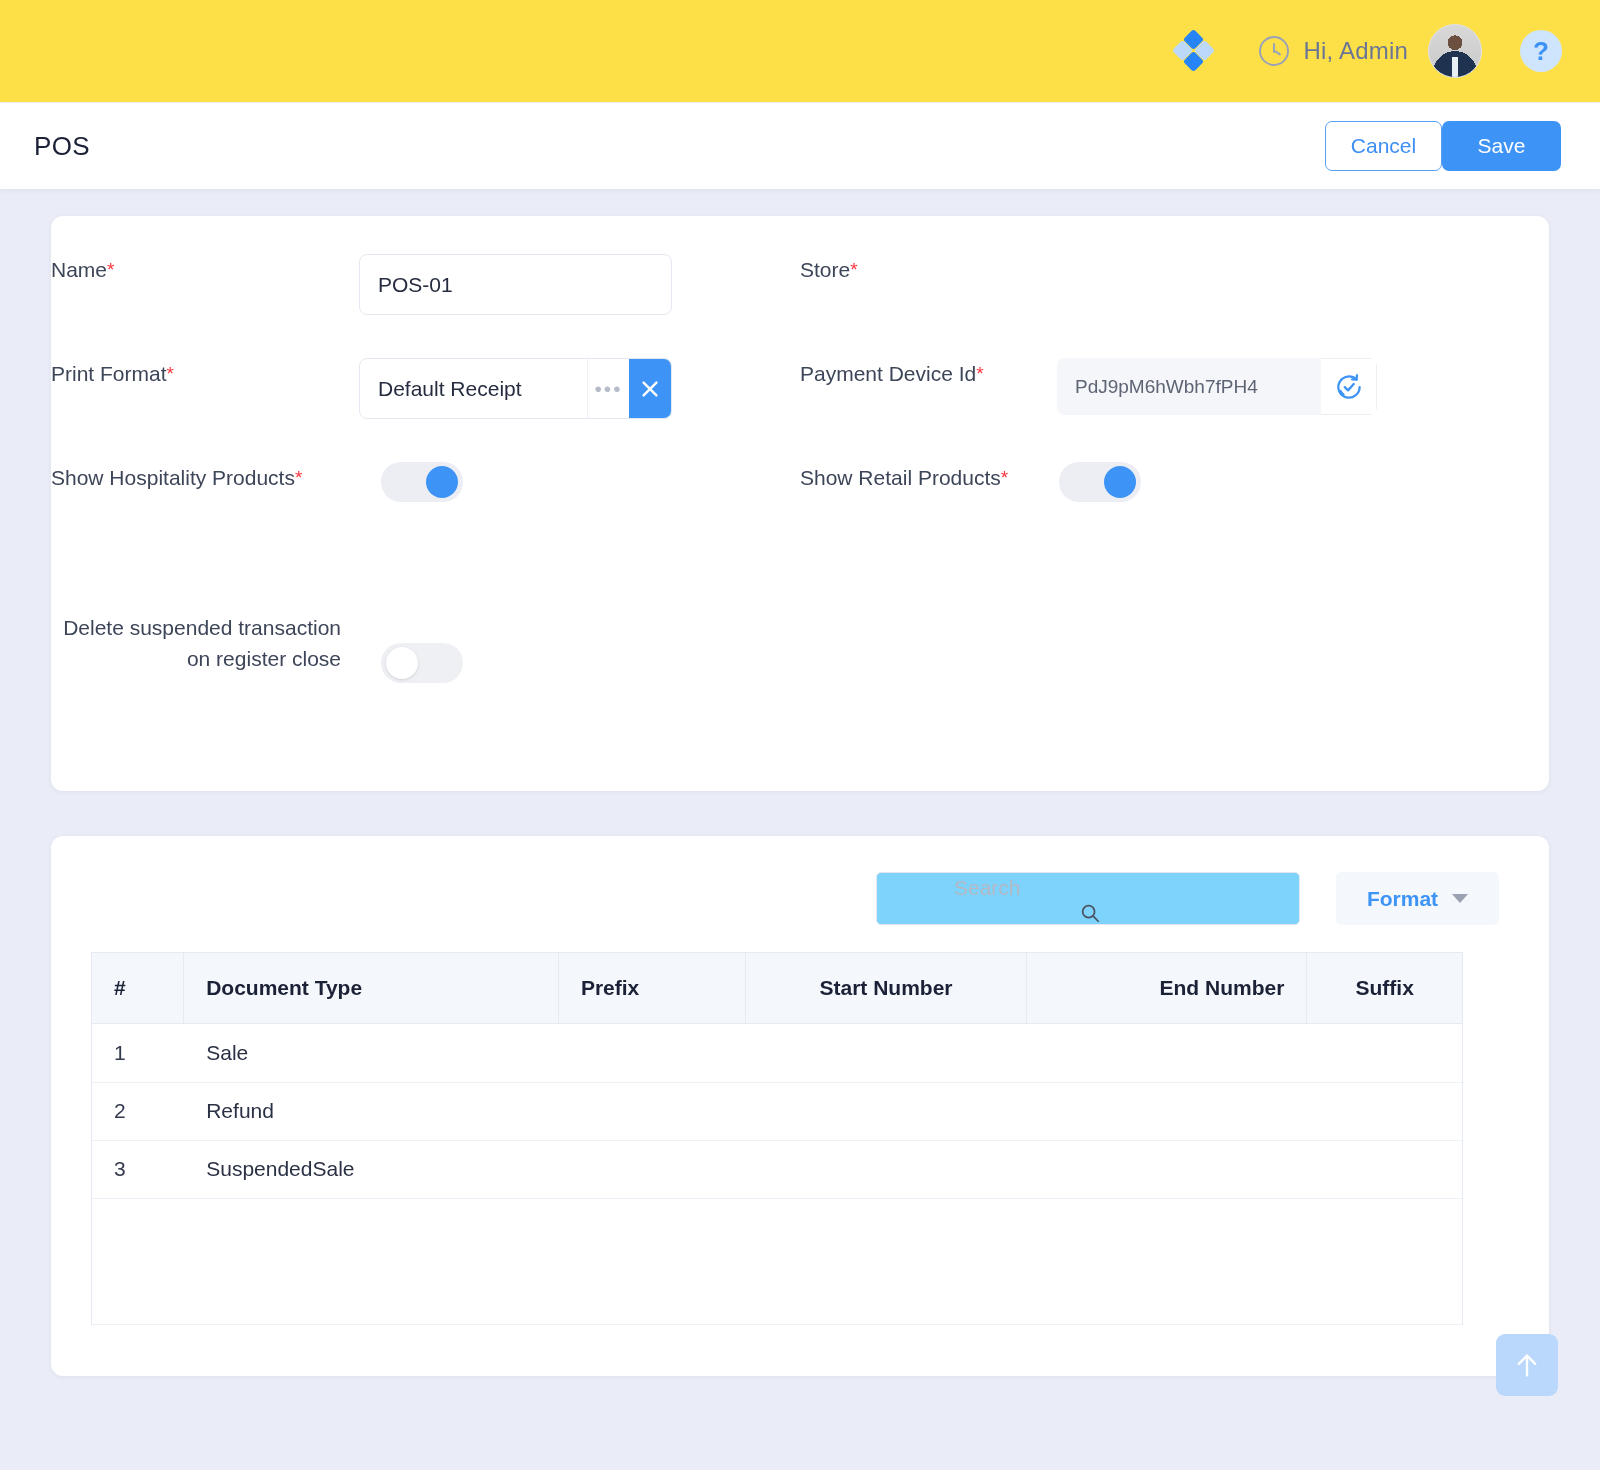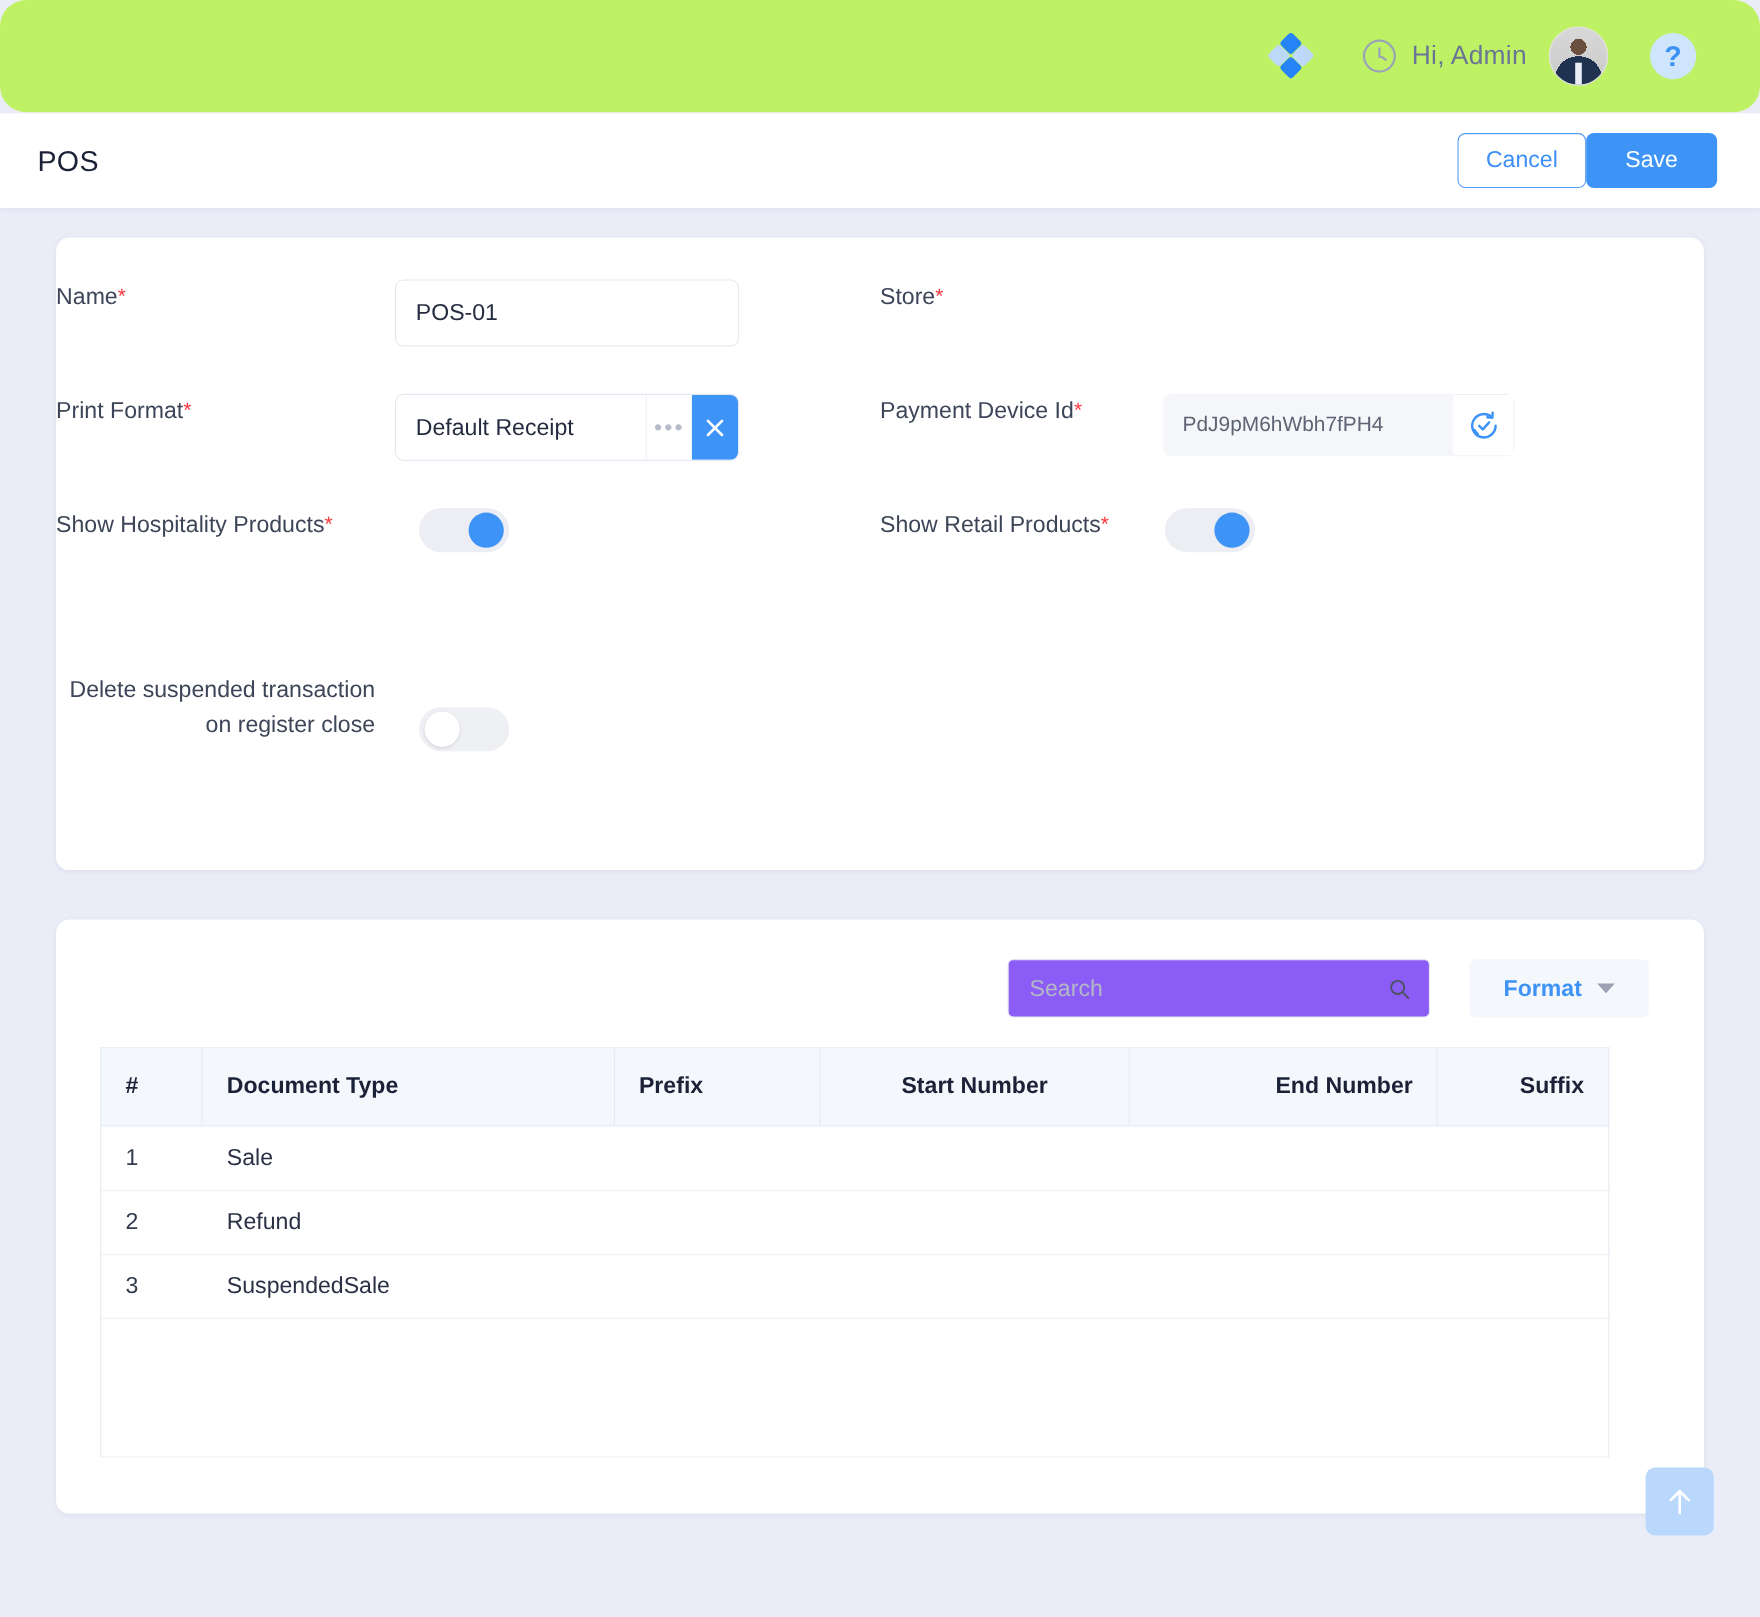--- a/index.html
+++ b/index.html
@@ -5,25 +5,24 @@
   * { box-sizing: border-box; margin: 0; padding: 0; }
   html, body {
     width: 1600px; height: 1470px;
     font-family: "Liberation Sans", sans-serif;
     background: #eaedf7;
     overflow: hidden;
   }
 
   
   .topbar {
-    height: 103px; background: #bef264;
+    height: 103px; background: #fde047;
     display: flex; align-items: center; justify-content: flex-end;
-    padding-right: 58px; gap: 0px;
+    padding-right: 38px; gap: 0px;
     border-bottom: 1px solid #eef0f6;
-    border-radius: 24px;
   }
   .apps-icon { width: 46px; height: 46px; position: relative; margin-right: 42px; }
   .dm { position: absolute; width: 15px; height: 15px; border-radius: 3px; transform: rotate(45deg); }
   .dm.t { left: 15px; top: 4px;  background: #2684f7; }
   .dm.l { left: 4px;  top: 15px; background: #bcd8fb; }
   .dm.r { left: 26px; top: 15px; background: #bcd8fb; }
   .dm.b { left: 15px; top: 26px; background: #2684f7; }
 
   .clock-icon { width: 30px; height: 30px; border: 2px solid #9aa2b8; border-radius: 50%; position: relative; margin-right: 14px; }
   .clock-icon::before { content:""; position:absolute; left:12px; top:5px; width:2px; height:10px; background:#9aa2b8; border-radius:1px;}
@@ -108,40 +107,40 @@
   .tgl.on  .knob { right: 5px; background: #3d94f6; }
   .tgl.off .knob { left: 5px; background: #ffffff; box-shadow: 0 1px 3px rgba(0,0,0,.13); }
 
   .tgl-left  { margin-left: 40px; }
   .tgl-right { margin-left: 23px; }
 
   
   .card-table { margin-top: 45px; height: 540px; padding: 36px 40px 0 40px; position: relative; }
   .table-tools { display:flex; justify-content:flex-end; align-items:center; gap: 36px; padding-right: 10px;}
   .search {
-    width: 384px; height: 53px; border: 1px solid #e3e6ee; border-radius: 5px;
-    display:flex; align-items:center; padding: 0 16px 0 19px; background:#8b5cf6;
+    width: 424px; height: 53px; border: 1px solid #e3e6ee; border-radius: 5px;
+    display:flex; align-items:center; padding: 0 16px 0 19px; background:#7dd3fc;flex-direction:column;
   }
   .search input { border:none; outline:none; flex:1; font-size: 21px; color:#262c40;
                   font-family: "Liberation Sans", sans-serif; background: transparent;}
   .search input::placeholder { color:#b4b8c4; }
   .columns-btn { height: 53px; width: 163px; background: #f4f7fc; border-radius: 6px;
                  display:flex; align-items:center; justify-content:center; gap: 14px; cursor:pointer;}
   .columns-btn span { color:#3d94f6; font-size: 21px; font-weight: bold; }
   .caret { width:0;height:0;border-left:8px solid transparent;border-right:8px solid transparent;border-top:9px solid #9aa1b2;}
 
   table { border-collapse: collapse; width: 1372px; margin-top: 27px; table-layout: fixed; }
   thead th { background:#f4f7fb; height: 71px; font-size: 21px; color:#1b2136; font-weight: bold;
              border: 1px solid #e6eaf2; padding: 0 22px; }
   .th-num  { width: 90px;  text-align:left; }
   .th-doc  { width: 366px; text-align:left; }
   .th-pre  { width: 183px; text-align:left; }
   .th-sta  { width: 274px; }
   .th-end  { width: 274px; text-align:right; }
-  .th-suf  { width: 152px; text-align:right; }
+  .th-suf  { width: 152px; text-align:center; }
   tbody td { height: 58px; font-size: 21px; color:#2b3145; border-bottom: 1px solid #edf0f6;
              padding: 0 22px; }
   tbody tr td:first-child { color:#343a4d; }
   .tbody-wrap { position: relative; width: 1372px; border-left:1px solid #e6eaf2; border-right:1px solid #e6eaf2;}
   .tfill { height: 126px; border-bottom: 1px solid #edf0f6; }
 
   .fab { position:absolute; right: -9px; bottom: -20px; width: 62px; height: 62px;
          background:#b9d8fb; border-radius: 9px; display:flex; align-items:center; justify-content:center;}
   .fab svg { width: 28px; height: 32px; }
 </style>

